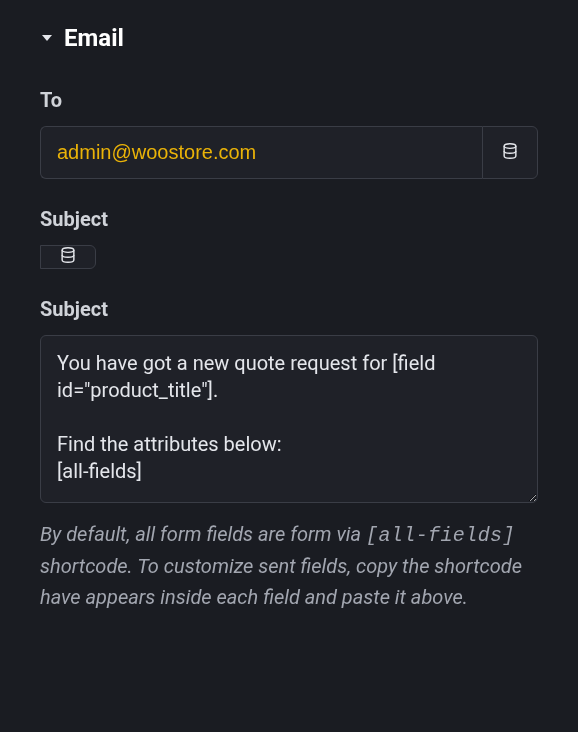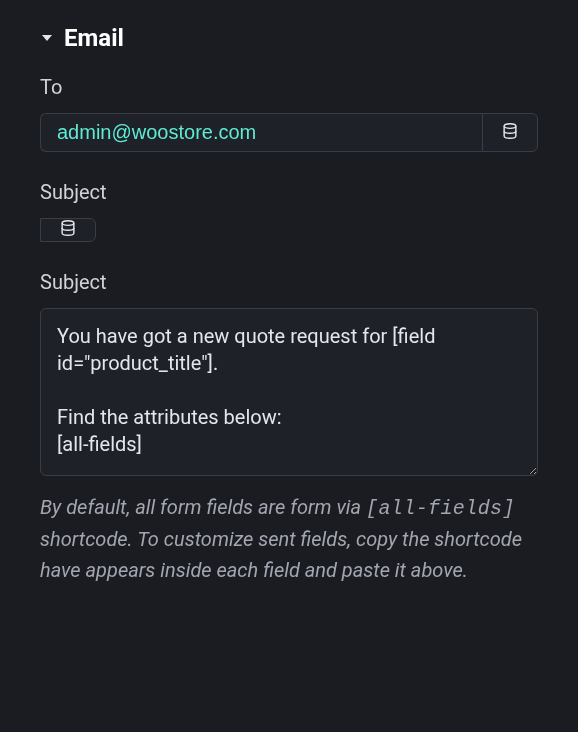--- a/index.html
+++ b/index.html
@@ -11,21 +11,21 @@
     height: 732px;
     overflow: hidden;
   }
   .panel {
     padding: 24px 40px;
   }
   .section-header {
     display: flex;
     align-items: center;
     gap: 10px;
-    margin-bottom: 23px;
+    margin-bottom: 36px;
     cursor: pointer;
   }
   .section-header .caret {
     display: inline-flex;
     align-items: center;
     justify-content: center;
     width: 14px;
     height: 14px;
   }
   .section-header h2 {
@@ -34,35 +34,35 @@
     color: #ffffff;
   }
   .field-group {
     margin-bottom: 28px;
   }
   .field-label {
     display: block;
     font-size: 20px;
     color: #d0d3d9;
     margin-bottom: 14px;
-    font-weight: 400;
+    font-weight: 700;
   }
   .input-row {
     display: flex;
     align-items: stretch;
   }
   .text-input {
     flex: 1;
     background: #1f2128;
     border: 1px solid #3a3d46;
     border-right: none;
     border-radius: 6px 0 0 6px;
-    color: #5eead4;
+    color: #eab308;
     font-size: 20px;
-    padding: 7px 16px;
+    padding: 14px 16px;
     outline: none;
   }
   .db-btn {
     width: 56px;
     background: #1f2128;
     border: 1px solid #3a3d46;
     border-radius: 0 6px 6px 0;
     display: flex;
     align-items: center;
     justify-content: center;

